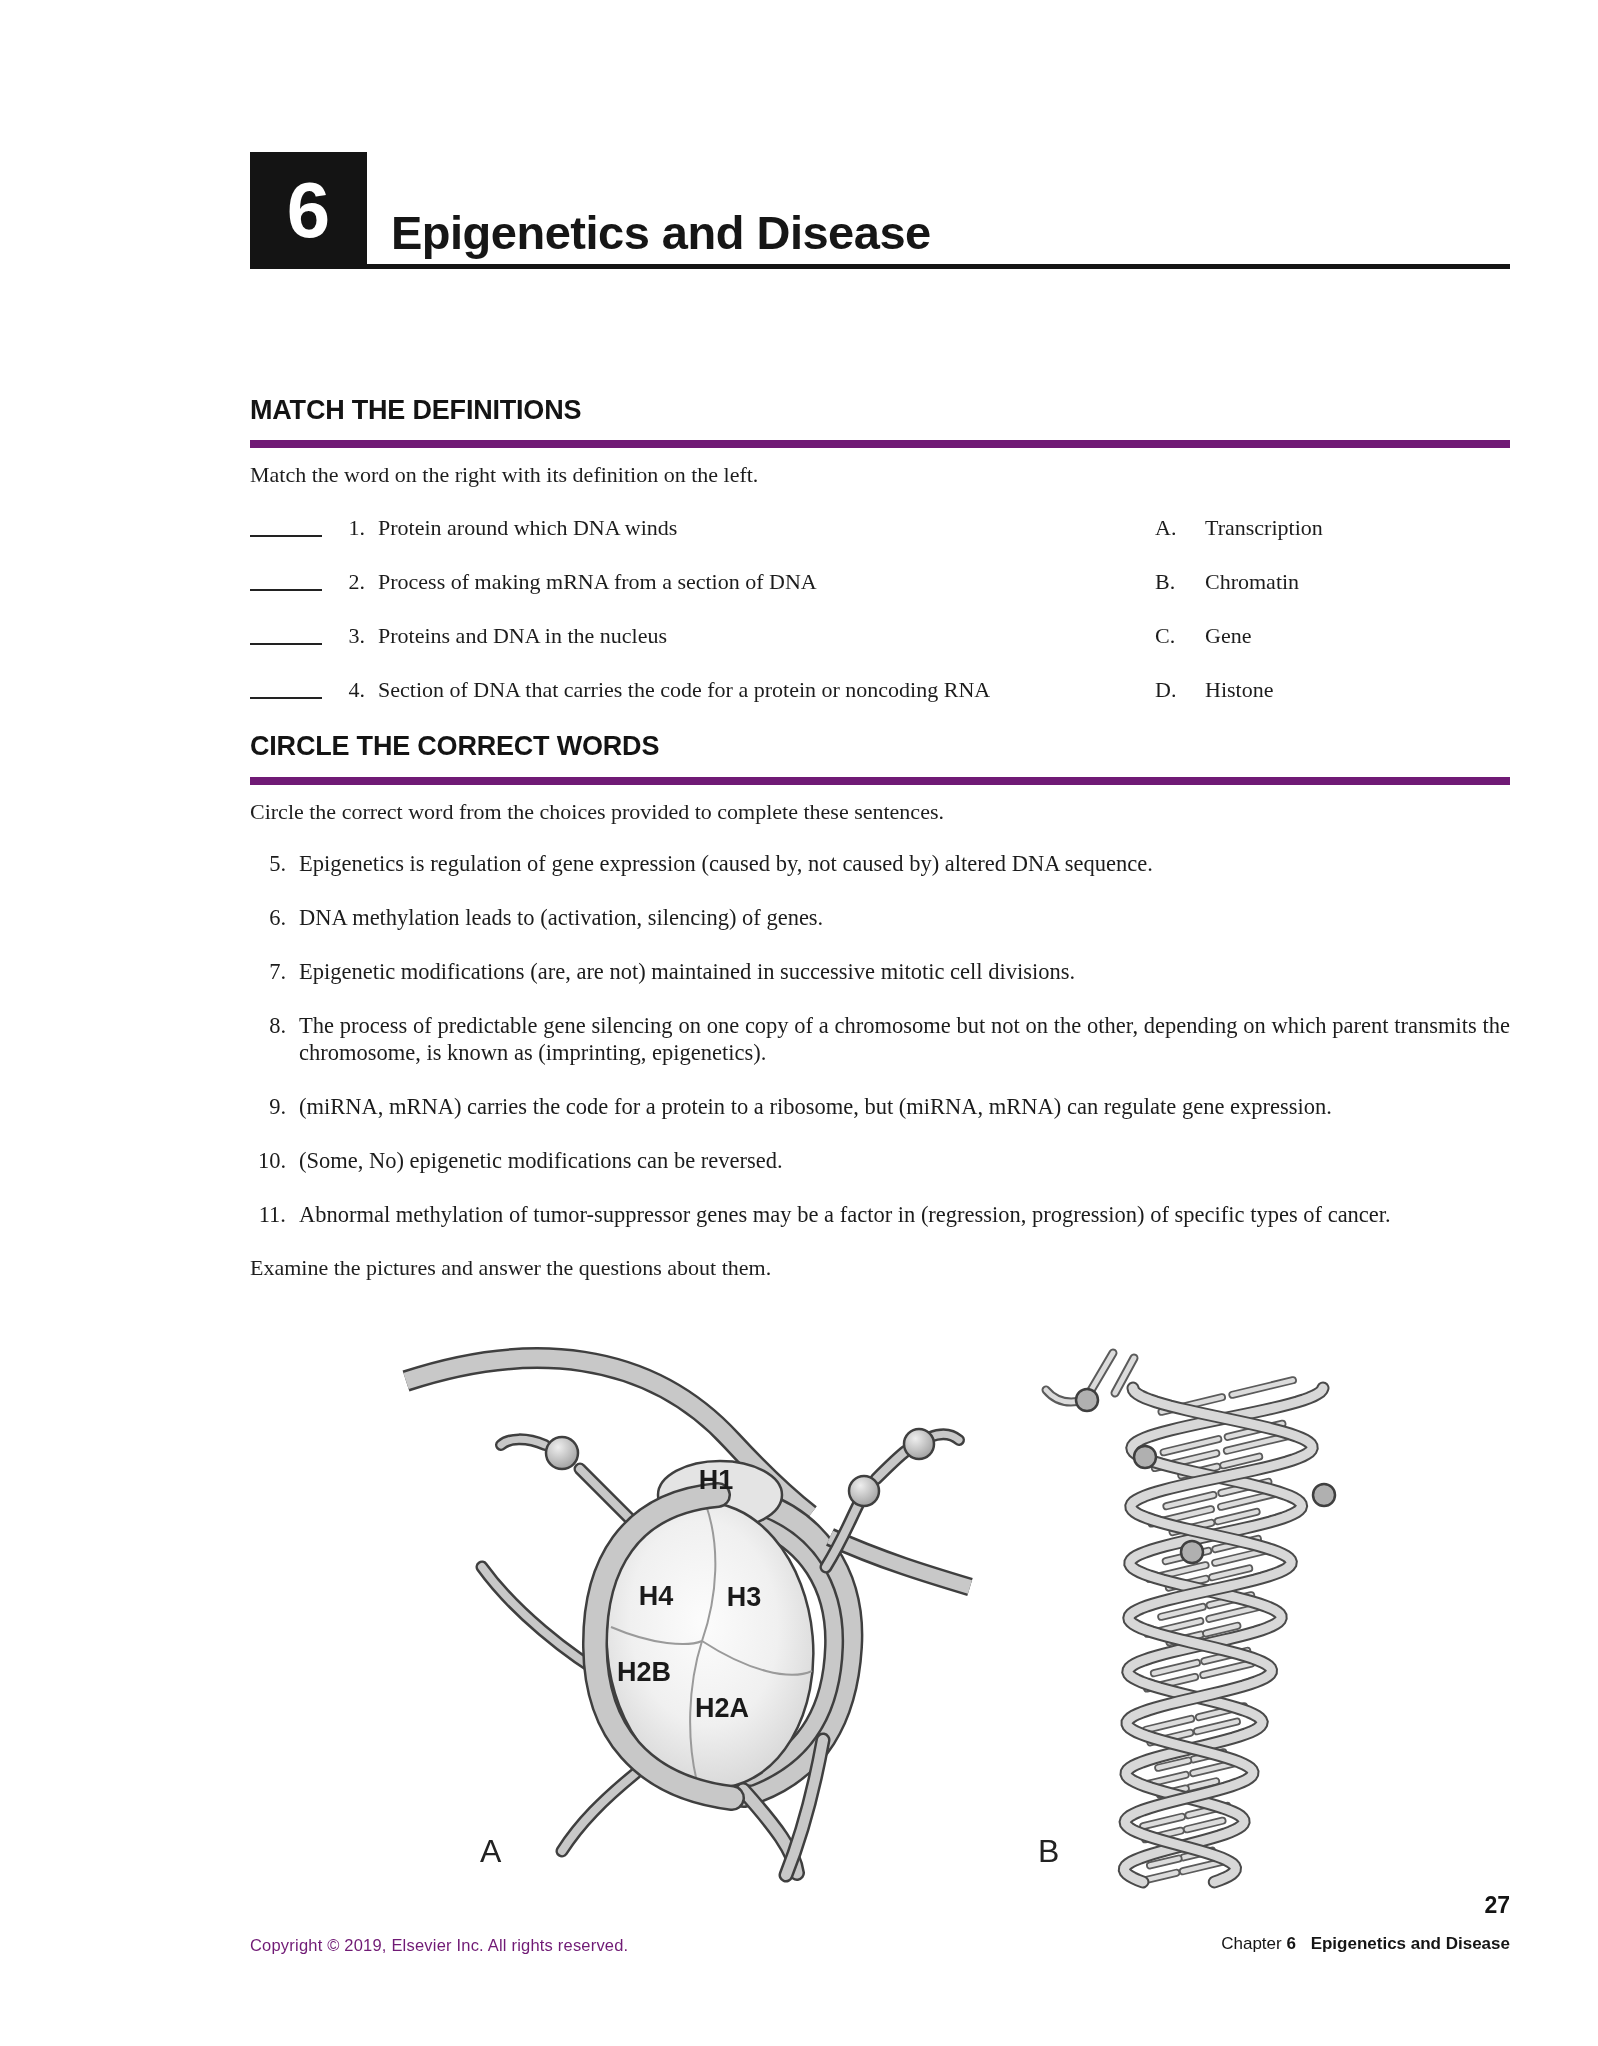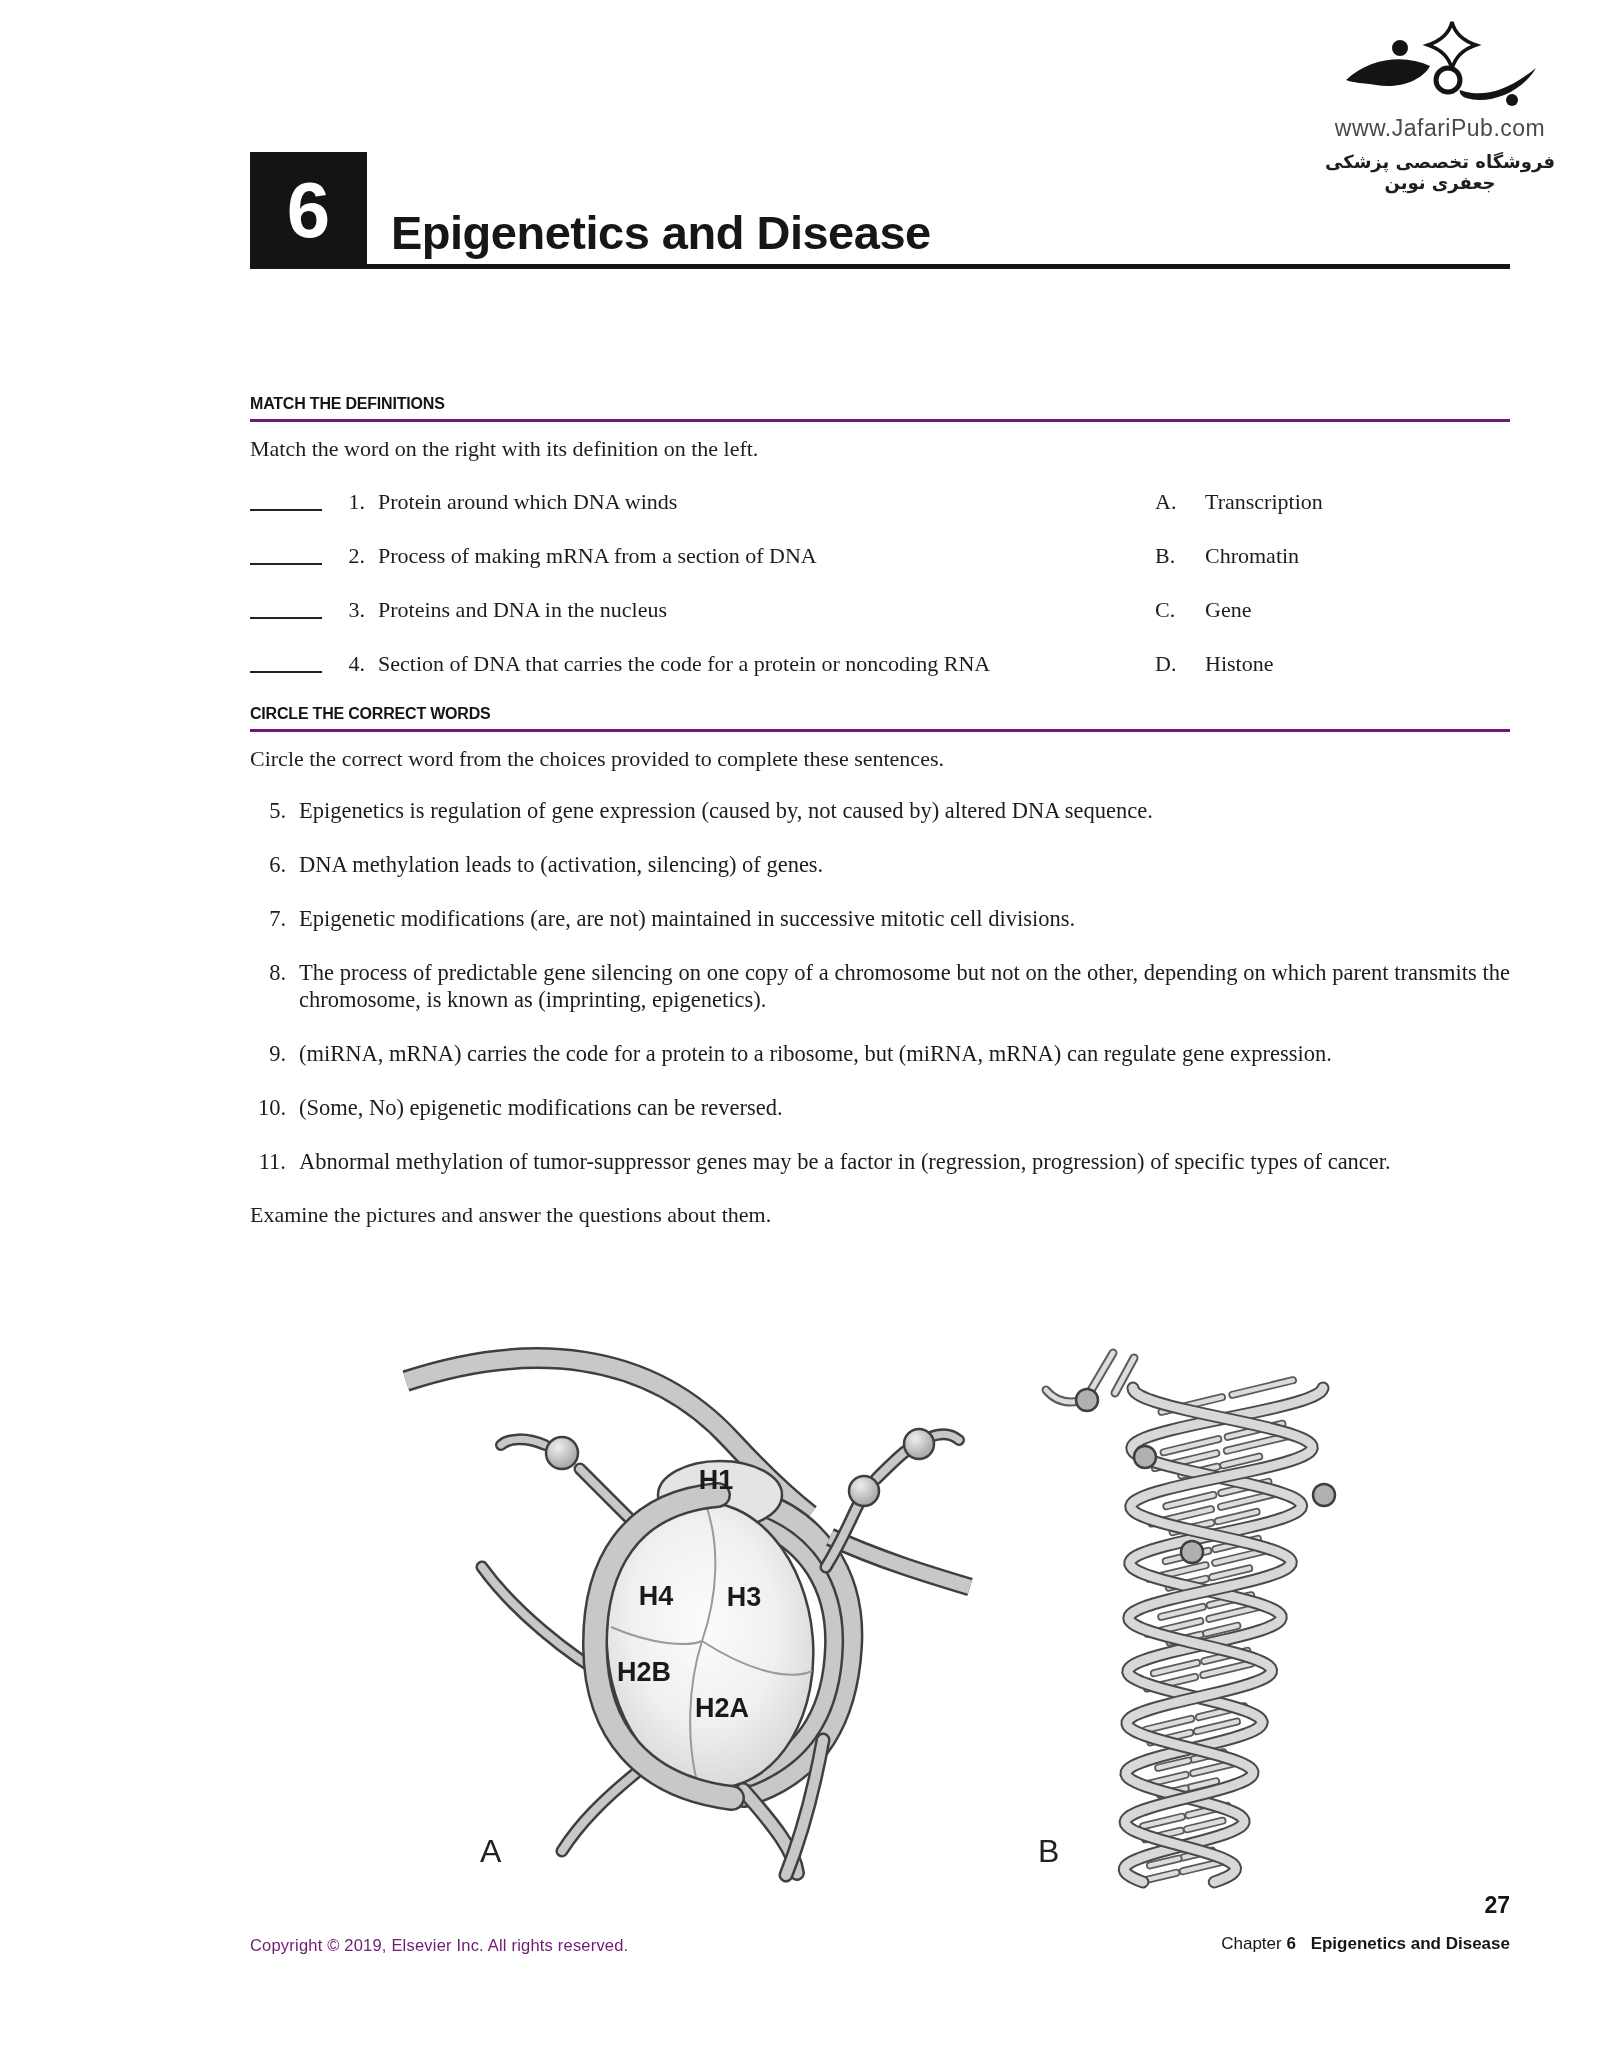--- a/index.html
+++ b/index.html
@@ -39,22 +39,22 @@
   }
   .chapter-title {
     font-family:"Liberation Sans", sans-serif; font-weight:bold;
     font-size:47px; letter-spacing:-.5px; line-height:1; color:#161616;
   }
 
   
   .content { position:absolute; top:388px; left:250px; width:1260px; }
   .sec-head {
     font-family:"Liberation Sans", sans-serif; font-weight:bold;
-    font-size:16px; letter-spacing:-.2px; color:#141414; line-height:1.2;
-    border-bottom:3px solid #701a75; padding-bottom:6px; margin:0;
+    font-size:27px; letter-spacing:-.2px; color:#141414; line-height:1.2;
+    border-bottom:8px solid #701a75; padding-bottom:14px; margin:0;
   }
   .instruction { font-size:22px; margin:14px 0 0 0; color:#1e1e1e; }
 
   #section-match { margin-top:6px; }
   .match-rows { margin-top:26px; }
   .match-row {
     display:grid; grid-template-columns:72px 43px 790px 1fr;
     font-size:22px; line-height:28px; margin-bottom:26px;
   }
   .blank { align-self:end; width:72px; height:0; border-bottom:2px solid #222; margin-bottom:5px; }
@@ -100,32 +100,20 @@
     font-family:"Liberation Sans", sans-serif; font-size:17px; color:#151515;
   }
   .footer-right .bold { font-weight:bold; }
   .footer-right .sp { display:inline-block; width:10px; }
 </style>
 </head>
 <body>
 
 <div class="page">
 
-  <div class="logo">
-    <svg width="200" height="96" viewBox="0 0 200 96">
-      <path d="M112,4 C115,16 124,23 136,27 C124,31 115,39 112,51 C109,39 100,31 88,27 C100,23 109,16 112,4 Z" fill="none" stroke="#141414" stroke-width="3.5"></path>
-      <circle cx="60" cy="30" r="8" fill="#141414"></circle>
-      <path d="M6,62 C30,40 64,36 90,48 C82,63 58,71 36,67 C23,65 13,65 6,62 Z" fill="#141414"></path>
-      <circle cx="108" cy="62" r="12" fill="none" stroke="#141414" stroke-width="5"></circle>
-      <path d="M120,72 C142,80 166,74 196,50 C182,74 150,87 126,80 C121,78 119,75 120,72 Z" fill="#141414"></path>
-      <circle cx="172" cy="82" r="6" fill="#141414"></circle>
-    </svg>
-    <div class="logo-url">www.JafariPub.com</div>
-    <div class="logo-tagline" dir="rtl">فروشگاه تخصصی پزشکی جعفری نوین</div>
-  </div>
 
   <div class="chapter-header">
     <div class="chapter-box">
       <span>6</span>
     </div>
     <div class="chapter-title-wrap">
       <div class="chapter-title">Epigenetics and Disease</div>
     </div>
   </div>
 

